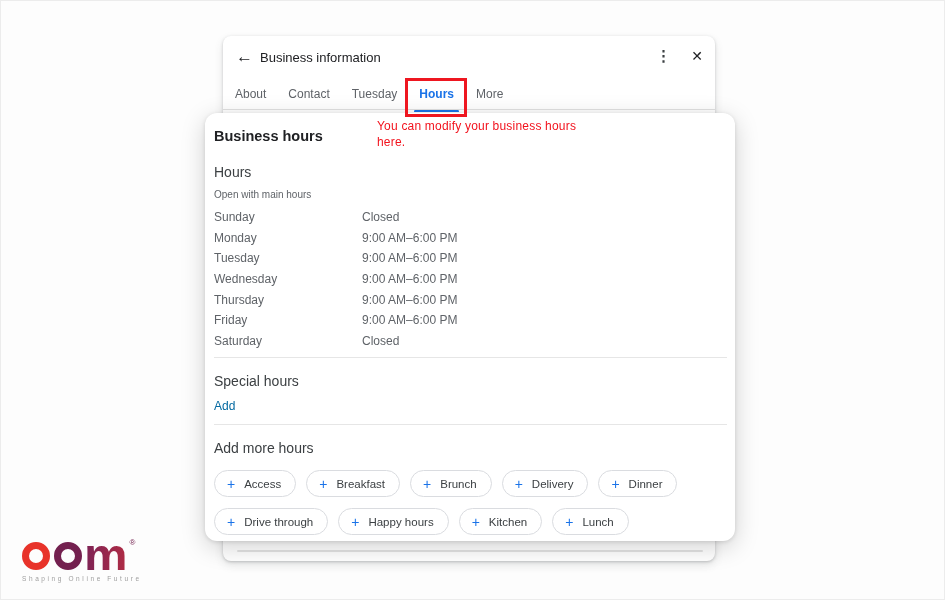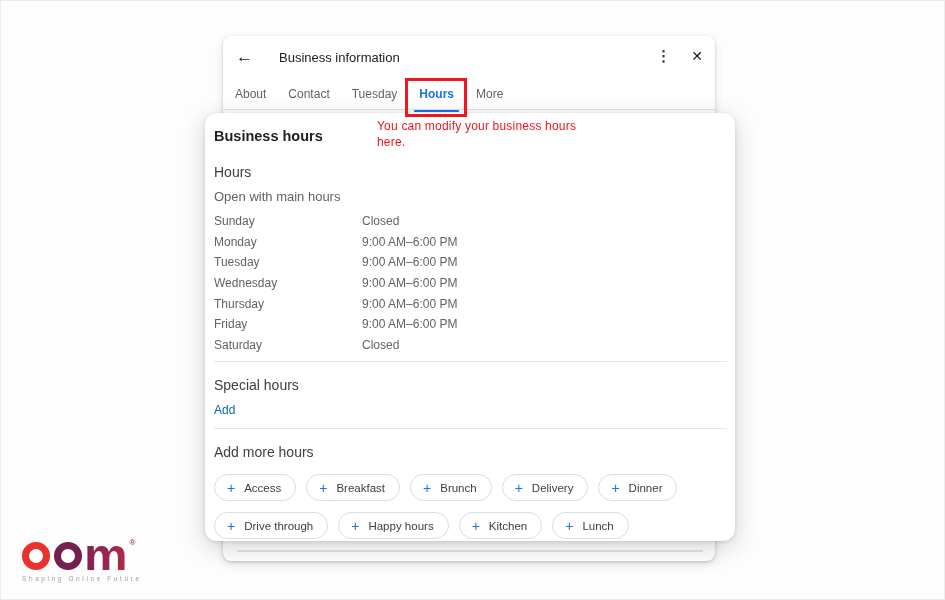--- a/index.html
+++ b/index.html
@@ -17,21 +17,21 @@
     position:absolute; left:222px; top:35px; width:492px; height:525px;
     background:#fff; border-radius:8px;
     box-shadow:0 1px 3px rgba(60,64,67,.25), 0 4px 10px rgba(60,64,67,.12);
   }
   .dialog-header { position:absolute; top:0; left:0; right:0; height:43px; }
   .back-arrow {
     position:absolute; left:13px; top:11px; font-size:17px; color:#202124;
     cursor:pointer; line-height:20px;
   }
   .dialog-title {
-    position:absolute; left:56px; top:14px; font-size:13px; color:#202124;
+    position:absolute; left:37px; top:14px; font-size:13px; color:#202124;
   }
   .kebab {
     position:absolute; right:44px; top:11px; font-size:15px; color:#3c4043;
     font-weight:bold; letter-spacing:0; cursor:pointer;
   }
   .close-x {
     position:absolute; right:12px; top:12px; font-size:14px; color:#202124;
     cursor:pointer;
   }
   .tab-bar {
@@ -67,21 +67,21 @@
     z-index:4;
   }
   .panel-inner { position:relative; height:100%; padding:8px 8px 0 9px; }
   .panel-title { font-size:14.5px; font-weight:bold; color:#202124; padding-top:7px; }
   .annotation {
     position:absolute; left:172px; top:6px; width:208px;
     font-size:12px; line-height:15.5px; color:#f2121d; letter-spacing:.2px;
   }
   .section-heading { font-size:14px; font-weight:400; color:#3c4043; }
   .hours-heading { margin-top:20px; }
-  .hours-mode { margin-top:9px; font-size:13px; color:#5f6368; }
+  .hours-mode { margin-top:9px; font-size:10px; color:#5f6368; }
   .days { margin-top:7px; }
   .day-row {
     display:grid; grid-template-columns:148px 1fr; align-items:center;
     height:20.6px; font-size:12px; color:#5f6368;
   }
   .divider { margin-top:6px; border-top:1px solid #e6e6e6; }
   .divider-2 { margin-top:11px; border-top:1px solid #e6e6e6; }
   .special-heading { margin-top:15px; }
   .add-link { margin-top:10px; font-size:12px; color:#0369a1; cursor:pointer; width:max-content; }
   .addmore-heading { margin-top:15px; }

